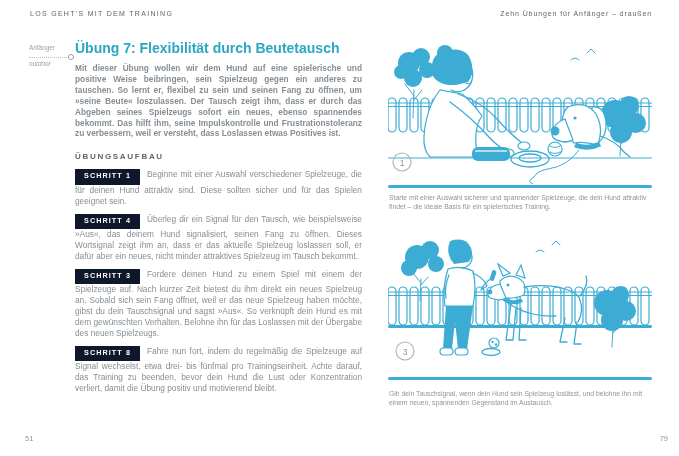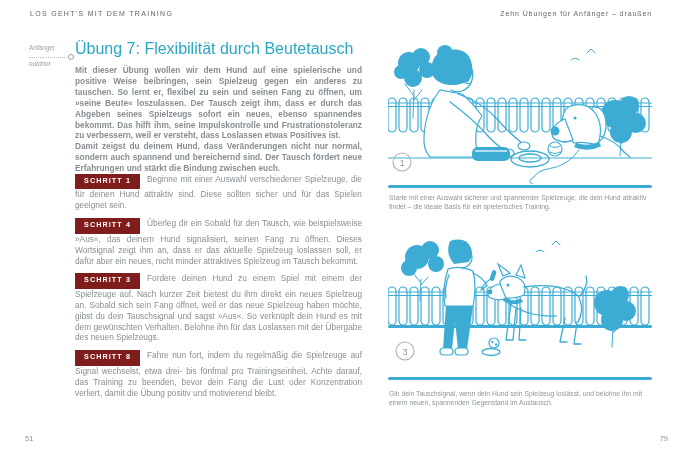--- a/index.html
+++ b/index.html
@@ -17,28 +17,28 @@
   .pg-left { left:25px; } .pg-right { right:11px;margin-top:24px; }
   
   .margin-note { position:absolute; left:29px; top:44px; width:44px;
                  font-size:6.4px; color:#9aa2a7; line-height:8px; }
   .mn-line { position:relative; border-bottom:1px dotted #b9c0c4; height:4px; margin:1px 0 2px; }
   .mn-dot { position:absolute; right:-1px; top:1px; width:4px; height:4px;
             border:1px solid #9aa2a7; border-radius:50%; background:#fff; }
   .mn-loc { font-style:italic; }
   
   .col { position:absolute; left:75px; top:40px; width:287px; }
-  .title { margin:0 0 7px 0; font-size:16px; font-weight:normal; color:#2ba7c6; }
+  .title { margin:0 0 7px 0; font-size:14px; font-weight:bold; color:#2ba7c6; }
   .body-p { margin:0; font-size:8.3px; line-height:10.9px; color:#878e93;
             text-align:justify;font-weight:bold; }
   .section-h { margin:13px 0 8px 0; font-size:8px; font-weight:bold;
                letter-spacing:1.7px; color:#5f676c; }
   .step { margin:0 0 7px 0; font-size:8.3px; line-height:10.9px; color:#878e93;
           text-align:justify; }
-  .badge { display:inline-block; background:#7f1d1d; color:#ffffff;
+  .badge { display:inline-block; background:#0f172a; color:#ffffff;
            font-size:7.2px; font-weight:bold; letter-spacing:1.1px;
            padding:2px 9px 2.5px 9px; margin-right:7px; vertical-align:-1px; }
   
   .fig { position:absolute; left:388px; width:264px; }
   .fig-1 { top:44px; height:140px; }
   .fig-2 { top:235px; height:140px; }
   .divider { position:absolute; left:388px; width:264px; height:3px;
              background:#3cacd4; border-radius:2px; }
   .div-1 { top:185px; } .div-2 { top:377px; }
   .caption { position:absolute; left:389px; width:262px; font-size:6.8px;
@@ -64,33 +64,33 @@
     <div>Anfänger</div>
     <div class="mn-line">
       <span class="mn-dot"></span>
     </div>
     <div class="mn-loc">outdoor</div>
   </div>
 
   <div class="col">
     <h1 class="title">Übung 7: Flexibilität durch Beutetausch</h1>
     <p class="body-p">Mit dieser Übung wollen wir dem Hund auf eine spielerische und positive Weise beibringen, sein Spielzeug gegen ein anderes zu tauschen. So lernt er, flexibel zu sein und seinen Fang zu öffnen, um »seine Beute« loszulassen. Der Tausch zeigt ihm, dass er durch das Abgeben seines Spielzeugs sofort ein neues, ebenso spannendes bekommt. Das hilft ihm, seine Impulskontrolle und Frustrationstoleranz zu verbessern, weil er versteht, dass Loslassen etwas Positives ist.</p>
-    <p class="body-p">Damit zeigst du deinem Hund, dass Veränderungen nicht nur normal, sondern auch spannend und bereichernd sind. Der Tausch fördert neue Erfahrungen und stärkt die Bindung zwischen euch.</p>
+    <h2 class="section-h">ÜBUNGSAUFBAU</h2>
 
     <p class="step">
       <span class="badge">SCHRITT 1</span><span>Beginne mit einer Auswahl verschiedener Spielzeuge, die für deinen Hund attraktiv sind. Diese sollten sicher und für das Spielen geeignet sein.</span>
     </p>
     <p class="step">
-      <span class="badge">SCHRITT 4</span><span>Überleg dir ein Sobald für den Tausch, wie beispielsweise »Aus«, das deinem Hund signalisiert, seinen Fang zu öffnen. Dieses Wortsignal zeigt ihm an, dass er das aktuelle Spielzeug loslassen soll, er dafür aber ein neues, nicht minder attraktives Spielzeug im Tausch bekommt.</span>
+      <span class="badge">SCHRITT 4</span><span>Überleg dir ein Signal für den Tausch, wie beispielsweise »Aus«, das deinem Hund signalisiert, seinen Fang zu öffnen. Dieses Wortsignal zeigt ihm an, dass er das aktuelle Spielzeug loslassen soll, er dafür aber ein neues, nicht minder attraktives Spielzeug im Tausch bekommt.</span>
     </p>
     <p class="step">
       <span class="badge">SCHRITT 3</span><span>Fordere deinen Hund zu einem Spiel mit einem der Spielzeuge auf. Nach kurzer Zeit bietest du ihm direkt ein neues Spielzeug an. Sobald sich sein Fang öffnet, weil er das neue Spielzeug haben möchte, gibst du dein Tauschsignal und sagst »Aus«. So verknüpft dein Hund es mit dem gewünschten Verhalten. Belohne ihn für das Loslassen mit der Übergabe des neuen Spielzeugs.</span>
     </p>
     <p class="step">
-      <span class="badge">SCHRITT 8</span><span>Fahre nun fort, indem du regelmäßig die Spielzeuge auf Signal wechselst, etwa drei- bis fünfmal pro Trainingseinheit. Achte darauf, das Training zu beenden, bevor dein Fang die Lust oder Konzentration verliert, damit die Übung positiv und motivierend bleibt.</span>
+      <span class="badge">SCHRITT 8</span><span>Fahre nun fort, indem du regelmäßig die Spielzeuge auf Signal wechselst, etwa drei- bis fünfmal pro Trainingseinheit. Achte darauf, das Training zu beenden, bevor dein Hund die Lust oder Konzentration verliert, damit die Übung positiv und motivierend bleibt.</span>
     </p>
   </div>
 
   <div class="fig fig-1">
     <svg width="264" height="140" viewBox="0 0 264 140">
       <defs>
           <rect id="pk1" x="0" y="54" width="8" height="34" rx="4" class="wh"></rect>
         </defs>
 
       <path class="lnth" d="M183 16 q4 -4 8 0"></path>

